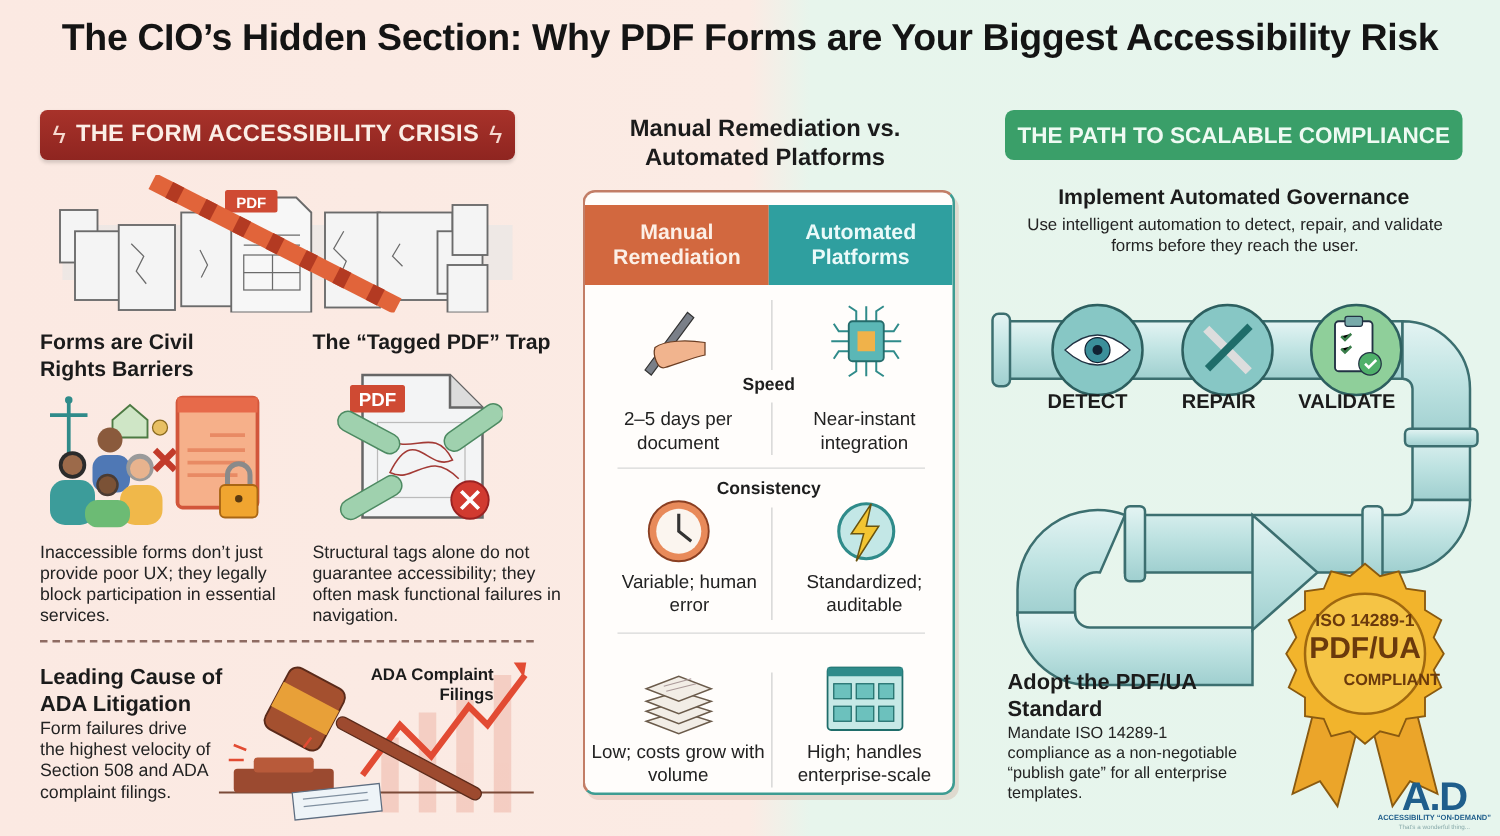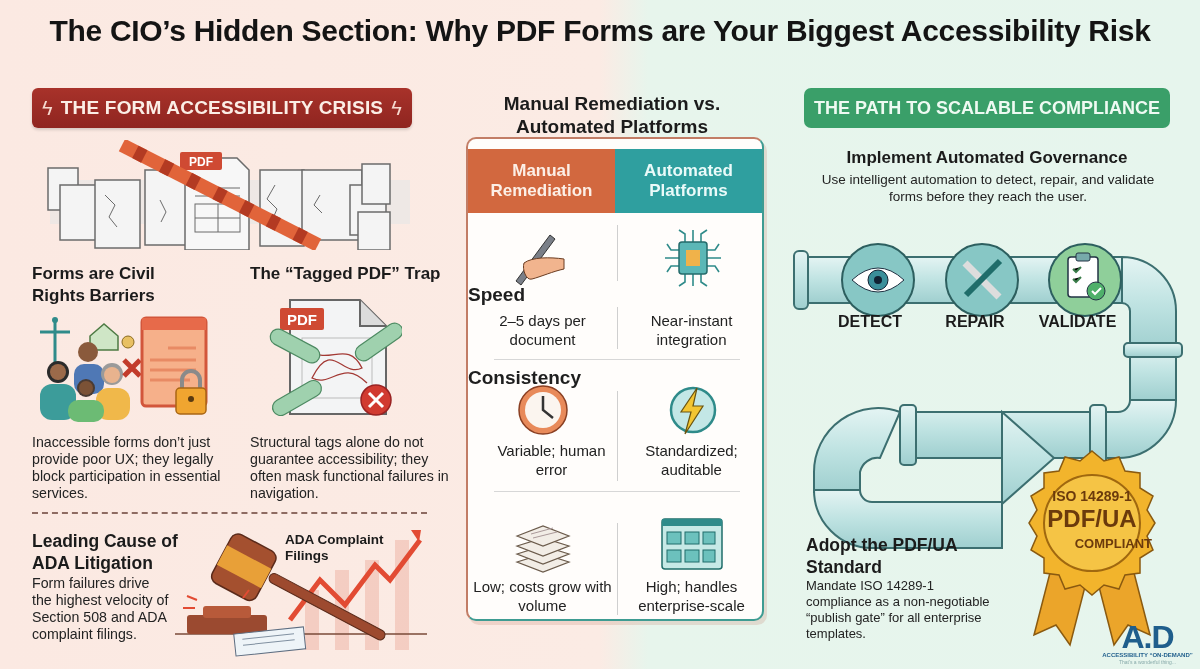--- a/index.html
+++ b/index.html
@@ -31,36 +31,36 @@
   }
   .h-mid {
     left: 462px; top: 92px; width: 300px; text-align: center;
     font-size: 19px; font-weight: 700; line-height: 23px; color: #1b1b1b;
   }
   .sub-h { font-size: 17px; font-weight: 700; line-height: 22px; color: #1b1b1b; }
   .body-t { font-size: 14.2px; line-height: 17px; color: #232323; }
 
   
   .card {
-    left: 466px; top: 137px; width: 298px; height: 484px;
+    left: 466px; top: 152px; width: 298px; height: 484px;
     background: #fffdfb; border-radius: 10px;
     border: 2px solid #c27d66; border-right-color: #3e9c92; border-bottom-color: #3e9c92;
     box-shadow: 3px 4px 0 rgba(200,140,120,.25);
     overflow: hidden;
   }
   .card-head { position: absolute; top: 10px; left: 0; width: 100%; height: 64px; display: flex; }
   .card-head div {
     flex: 1; color: #fcefe6; font-size: 17px; font-weight: 700; line-height: 20px;
     display: flex; align-items: center; justify-content: center; text-align: center;
   }
   .card-head .manual { background: #d2683f; }
   .card-head .auto { background: #2f9f9f; color: #eafaf9; }
   .vdiv { position: absolute; width: 1px; background: #cfcfcf; left: 149px; }
   .hdiv { position: absolute; height: 1px; background: #d7d7d7; left: 26px; width: 246px; }
-  .row-label { position: absolute; width: 100%; text-align: left; font-weight: 700; font-size: 19px; color: #1e1e1e; }
+  .row-label { position: absolute; width: 100%; text-align: center; font-weight: 700; font-size: 14px; color: #1e1e1e; }
   .cell { position: absolute; width: 149px; text-align: center; font-size: 15px; line-height: 19px; color: #222; }
   .icon-box { position: absolute; display: flex; align-items: center; justify-content: center; }
 
   .logo-a { color: #1f5e8c; font-weight: 900; font-size: 32px; letter-spacing: -1px; }
 </style>
 </head>
 <body>
 
 <div class="abs title">The CIO’s Hidden Section: Why PDF Forms are Your Biggest Accessibility Risk</div>
 
@@ -192,21 +192,21 @@
       <rect x="45" y="36" width="50" height="22" fill="#e8a038"></rect>
     </g>
     <path d="M12 76 l10 4 M8 88 l12 0 M68 78 l6 -8" stroke="#e24b33" stroke-width="2"></path>
     <g transform="rotate(-6 80 125)">
       <rect x="60" y="112" width="70" height="22" fill="#eef4f8" stroke="#5d6d80"></rect>
       <line x1="68" y1="118" x2="120" y2="118" stroke="#8090a0"></line>
         <line x1="68" y1="124" x2="120" y2="124" stroke="#8090a0"></line>
     </g>
   </svg>
 </div>
-<div class="abs" style="left:285px;top:532px;width:110px;text-align:left;font-size:13.5px;font-weight:700;line-height:16px;">ADA Complaint Filings</div>
+<div class="abs" style="left:285px;top:532px;width:110px;text-align:right;font-size:13.5px;font-weight:700;line-height:16px;">ADA Complaint Filings</div>
 
 <div class="abs h-mid">Manual Remediation vs. Automated Platforms</div>
 
 <div class="abs card">
   <div class="card-head">
     <div class="manual">Manual Remediation</div>
     <div class="auto">Automated Platforms</div>
   </div>
 
   <div class="vdiv" style="top:86px;height:56px;"></div>

